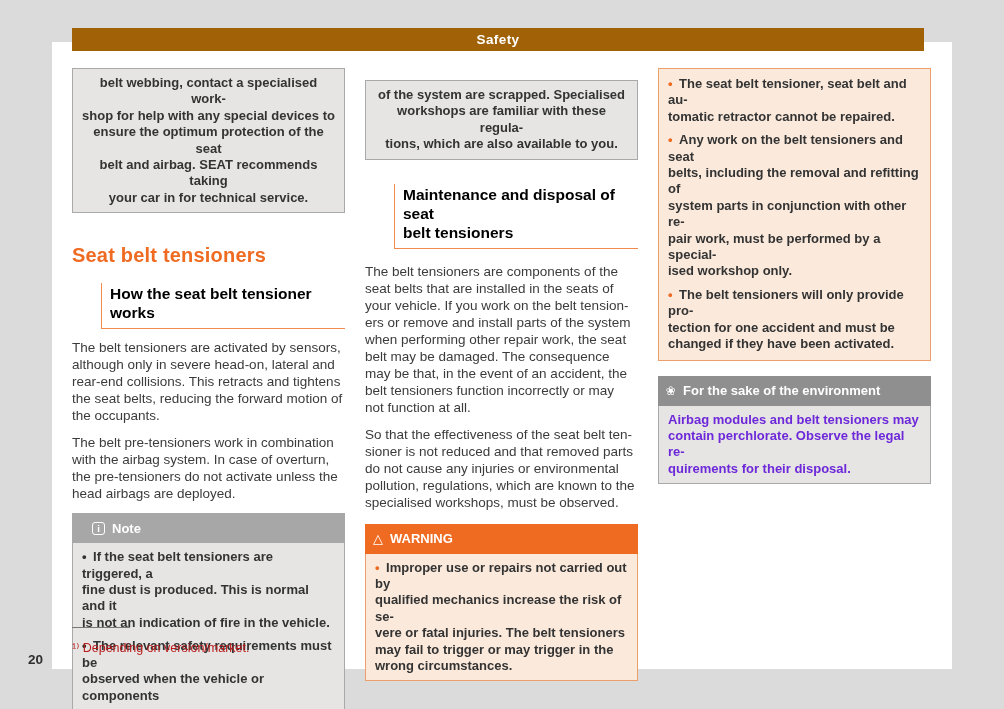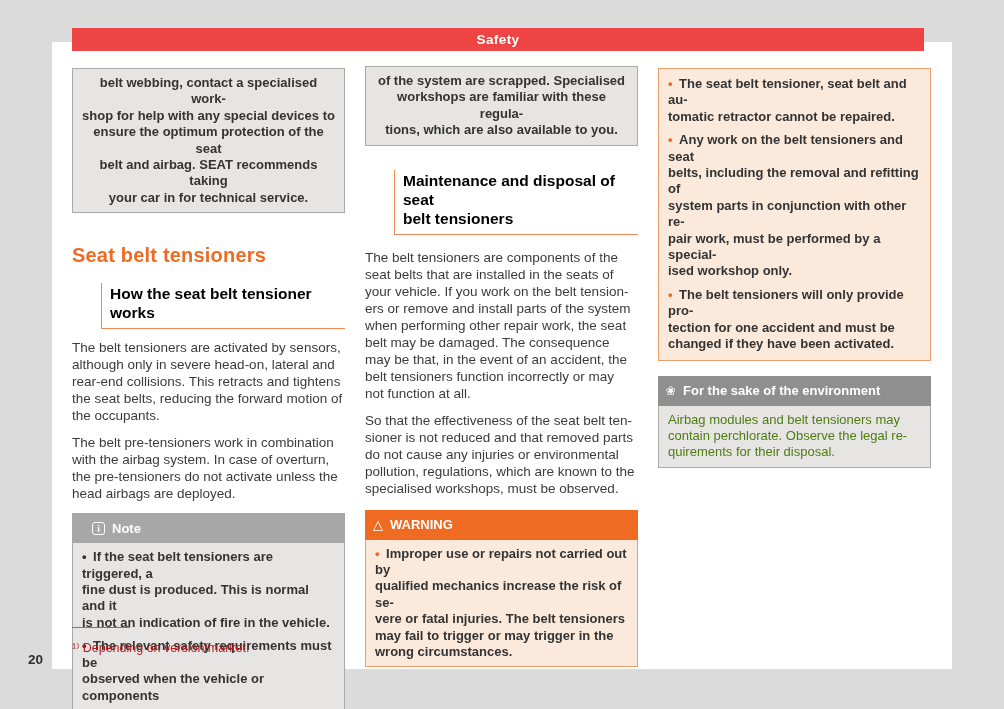--- a/index.html
+++ b/index.html
@@ -6,27 +6,27 @@
   html,body { width:1004px; height:709px; }
   body {
     font-family:"Liberation Sans","DejaVu Sans",sans-serif;
     background:#dbdbdb;
   }
   .canvas { position:relative; width:1004px; height:709px; overflow:hidden; background:#dbdbdb; }
   .page-sheet { position:absolute; left:52px; top:42px; width:900px; height:627px; background:#ffffff; }
 
   .safety-bar {
     position:absolute; left:72px; top:28px; width:852px; height:23px;
-    background:#ef4444; color:#ffffff; display:flex; align-items:center; justify-content:center;
+    background:#a16207; color:#ffffff; display:flex; align-items:center; justify-content:center;
     font-size:13.5px; font-weight:700; letter-spacing:0.4px;
   }
 
   .col { position:absolute; width:273px; }
   #col1 { left:72px;  top:68px; }
-  #col2 { left:365px; top:66px; }
+  #col2 { left:365px; top:80px; }
   #col3 { left:658px; top:68px; }
 
   .pre { white-space:pre-line; }
 
   
   .graybox { background:#e6e5e4; border:1px solid #a9a9a9; padding:6px 9px; }
   .boxtext { font-size:13px; font-weight:700; line-height:16.4px; color:#333333;text-align:center; }
 
   
   .section-h { margin-top:31px; color:#ef6b22; font-size:20px; font-weight:700; letter-spacing:0.2px; line-height:22px; }
@@ -65,21 +65,21 @@
     width:13px; height:13px; flex:0 0 13px; border:1.3px solid #ffffff; border-radius:3px;
     display:inline-flex; align-items:center; justify-content:center;
     font-size:9.5px; font-weight:700; color:#ffffff; line-height:1;
   }
   .info-icon::before { content:"i"; }
   .warn-icon { font-size:13px; color:#ffffff; line-height:1; font-weight:400; }
   .warn-icon::before { content:"\25B3"; }
   .flower-icon { font-size:12px; color:#ffffff; line-height:1; }
   .flower-icon::before { content:"\2740"; }
 
-  .env-body { font-size:13px; font-weight:400; line-height:16.4px; color:#4d7c0f; }
+  .env-body { font-size:13px; font-weight:700; line-height:16.4px; color:#6d28d9; }
 
   
   .footnote { position:absolute; left:72px; top:627px; }
   .f-rule { width:58px; border-top:1px solid #777777; }
   .f-text { margin-top:12px; font-size:12.5px; color:#b91c1c; }
   .page-number { position:absolute; left:28px; top:652px; font-size:13.5px; font-weight:700; color:#2f2f2f; }
 </style>
 </head>
 <body>
 

